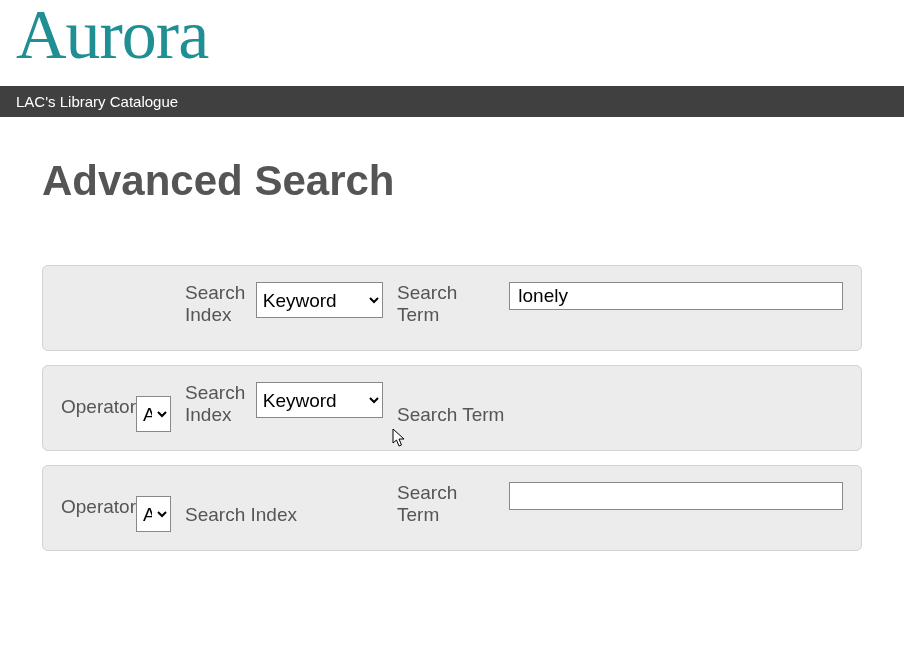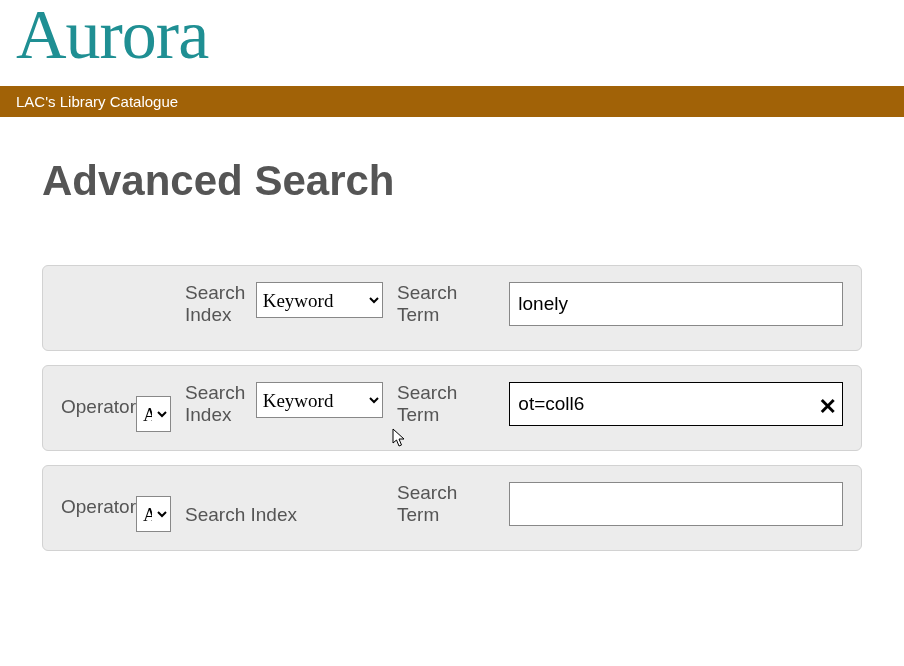--- a/index.html
+++ b/index.html
@@ -1,31 +1,31 @@
 <!DOCTYPE html>
 <html><head>
 <meta charset="utf-8">
 <style>
   * { box-sizing: border-box; margin: 0; padding: 0; }
   body { font-family: Arial, Helvetica, sans-serif; background: #fff; color: #333; }
   .logo-wrap { padding: 0 16px 16px 16px; }
   .logo { font-family: Georgia, 'Times New Roman', serif; font-size: 70px; font-weight: 400; color: #1f8f93; line-height: 1; letter-spacing: -1px; }
-  .menubar { background: #a16207; color: #fff; font-size: 15px; padding: 7px 16px; }
+  .menubar { background: #404040; color: #fff; font-size: 15px; padding: 7px 16px; }
   .container { max-width: 900px; margin: 40px auto 4px auto; padding: 0 40px; }
   h1 { font-size: 42px; color: #555; font-weight: 700; margin-bottom: 60px; }
   .panel { background: #ececec; border: 1px solid #d2d2d2; border-radius: 6px; padding: 16px 18px 18px 18px; margin-bottom: 14px; display: flex; gap: 14px; align-items: flex-end; }
   .col { display: flex; flex-direction: row; }
   .col-operator { width: 110px; }
   .col-operator-spacer { width: 110px; }
   .col-index { width: 198px; }
   .col-term { flex: 1; gap: 32px; }
   label { font-size: 19px; color: #555; margin-bottom: 6px; display: block; }
-  select { width: 100%; height: 36px; font-size: 19px; background: #fff; border: 1px solid #888; padding: 2px 2px; font-family: Liberation Serif, serif; }
+  select { width: 100%; height: 36px; font-size: 19px; background: #fff; border: 1px solid #888; padding: 2px 2px; font-family: Liberation Sans, sans-serif; }
   .term-wrap { position: relative; width: 100%; }
-  input[type="text"] { width: 100%; height: 44px; font-size: 19px; font-family: inherit; background: #fff; border: 1px solid #888; padding: 4px 36px 4px 8px; }
+  input[type="text"] { width: 100%; height: 28px; font-size: 19px; font-family: inherit; background: #fff; border: 1px solid #888; padding: 4px 36px 4px 8px; }
   .clear-x { position: absolute; right: 6px; top: 50%; transform: translateY(-50%); cursor: pointer; font-size: 22px; font-weight: bold; color: #000; user-select: none; font-family: Arial, sans-serif; }
   .cursor-img { position: absolute; pointer-events: none; }
 </style>
 </head>
 <body>
 
 <div class="logo-wrap">
   <div class="logo">Aurora</div>
 </div>
 
@@ -60,24 +60,20 @@
       </select>
     </div>
     <div class="col col-index">
       <label>Search Index</label>
       <select>
         <option>Keyword</option>
       </select>
     </div>
     <div class="col col-term">
       <label>Search Term</label>
-      <div class="term-wrap">
-        <input type="text" style="border-color: rgb(0, 0, 0);" value="ot=coll6">
-        <span class="clear-x">✕</span>
-      </div>
     </div>
   </div>
 
   <div class="panel">
     <div class="col col-operator">
       <label>Operator</label>
       <select>
         <option>AND</option>
       </select>
     </div>

